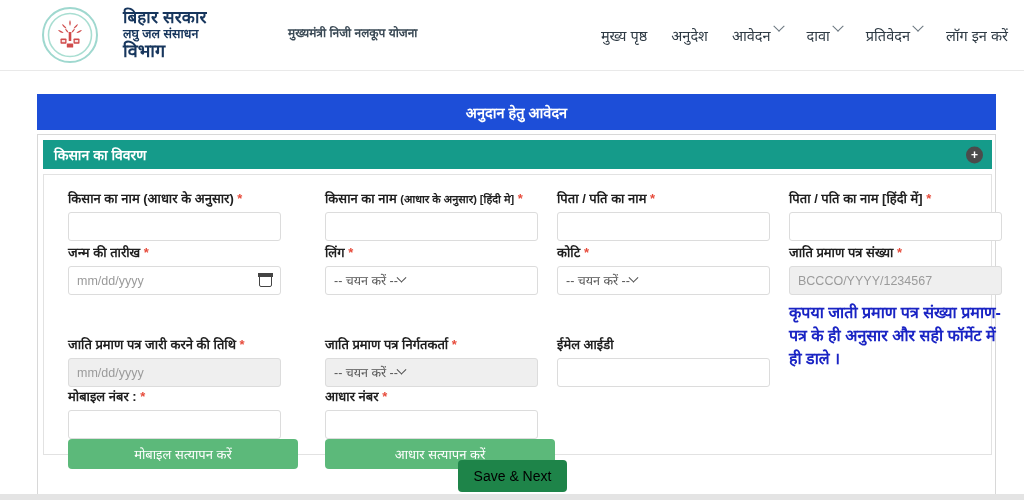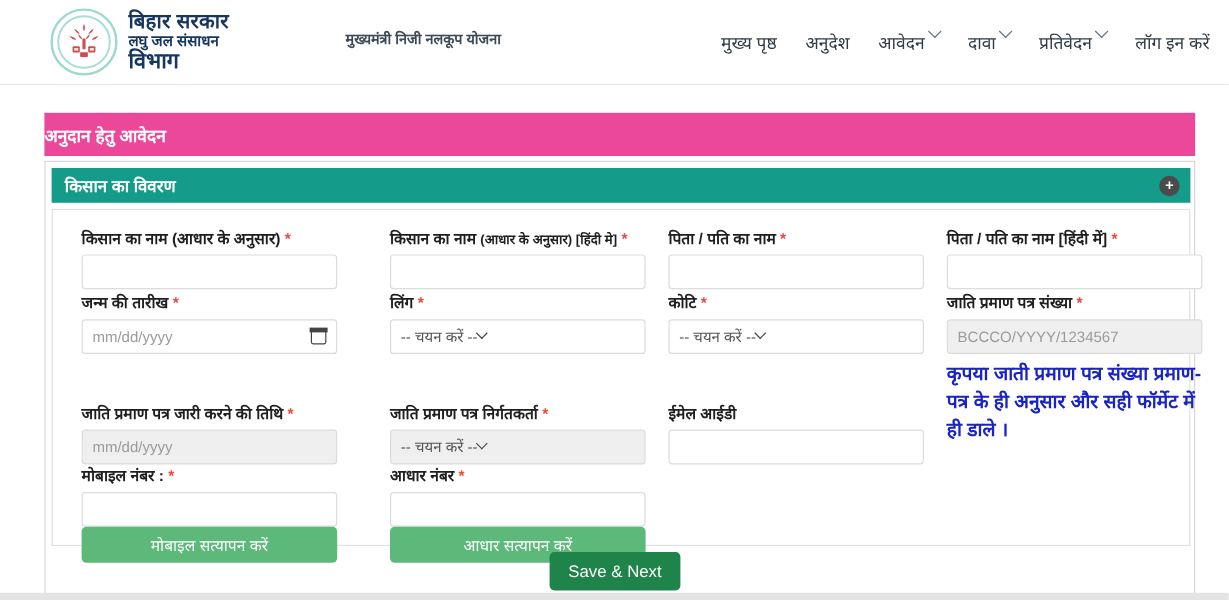--- a/index.html
+++ b/index.html
@@ -22,21 +22,21 @@
   }
   .brand { display: flex; align-items: center; margin-left: 42px; }
   .emblem {
     width: 56px; height: 56px; border-radius: 50%;
     border: 2px solid #9fd8cf;
     background: #ffffff;
     display: flex; align-items: center; justify-content: center;
     flex: none;
   }
   .brand-text {
-    margin-left: 9px; line-height: 1.12;
+    margin-left: 25px; line-height: 1.12;
     color: #17365d;
   }
   .brand-l1 { font-size: 17px; font-weight: bold; letter-spacing: .2px; }
   .brand-l2 { font-size: 12.5px; font-weight: bold; }
   .brand-l3 { font-size: 18px; font-weight: bold; }
 
   .site-title {
     position: absolute; left: 288px; top: 24px;
     font-size: 12px; color: #3b4a56; font-weight: 600;
     white-space: nowrap;
@@ -55,23 +55,23 @@
     border-right: 1.4px solid #6b7780; border-bottom: 1.4px solid #6b7780;
     transform: rotate(45deg) translate(-2px,-2px);
   }
 
   
   .content { position: absolute; top: 71px; left: 0; width: 1024px; height: 429px; background:#fff; }
 
   .banner {
     position: absolute; left: 37px; top: 23px;
     width: 959px; height: 36px;
-    background: #ec4899;
+    background: #1d4ed8;
     color: #ffffff;
-    display: flex; align-items: center; 
+    display: flex; align-items: center; justify-content: center;
     font-size: 14.5px; font-weight: 600;
   }
 
   .panel {
     position: absolute; left: 37px; top: 63px;
     width: 959px; height: 366px;
     border: 1px solid #d8d8d8;
     background: #ffffff;
   }
   .section-head {
@@ -144,34 +144,34 @@
     transform: rotate(45deg) translate(-2px,-2px);
   }
 
   .note {
     width: 215px;
     margin-top: 6px;
     font-size: 16px; font-weight: bold; color: #1a24c4; line-height: 1.45;
   }
 
   .btn-green {
-    width: 213px; height: 30px;
+    width: 230px; height: 30px;
     background: #5cb97a; color: #ffffff;
     border: none; border-radius: 4px;
     font-size: 13px; font-family: "Liberation Sans", sans-serif;
     cursor: pointer;
     display: flex; align-items: center; justify-content: center;
   }
 
   .save-wrap {
     position: absolute; left: 0; top: 325px; width: 949px;
     display: flex; justify-content: center;
   }
   .btn-save {
-    background: #1e8449; color: #ffffff;
+    background: #1e8449; color: #000000;
     border: none; border-radius: 4px;
     padding: 8px 16px;
     font-size: 14px; cursor: pointer;
     font-family: "Liberation Sans", sans-serif;
   }
   .footer-strip {
     position: absolute; left: 0; bottom: 0; width: 1024px; height: 6px;
     background: #e4e4e4;
   }
 </style>

